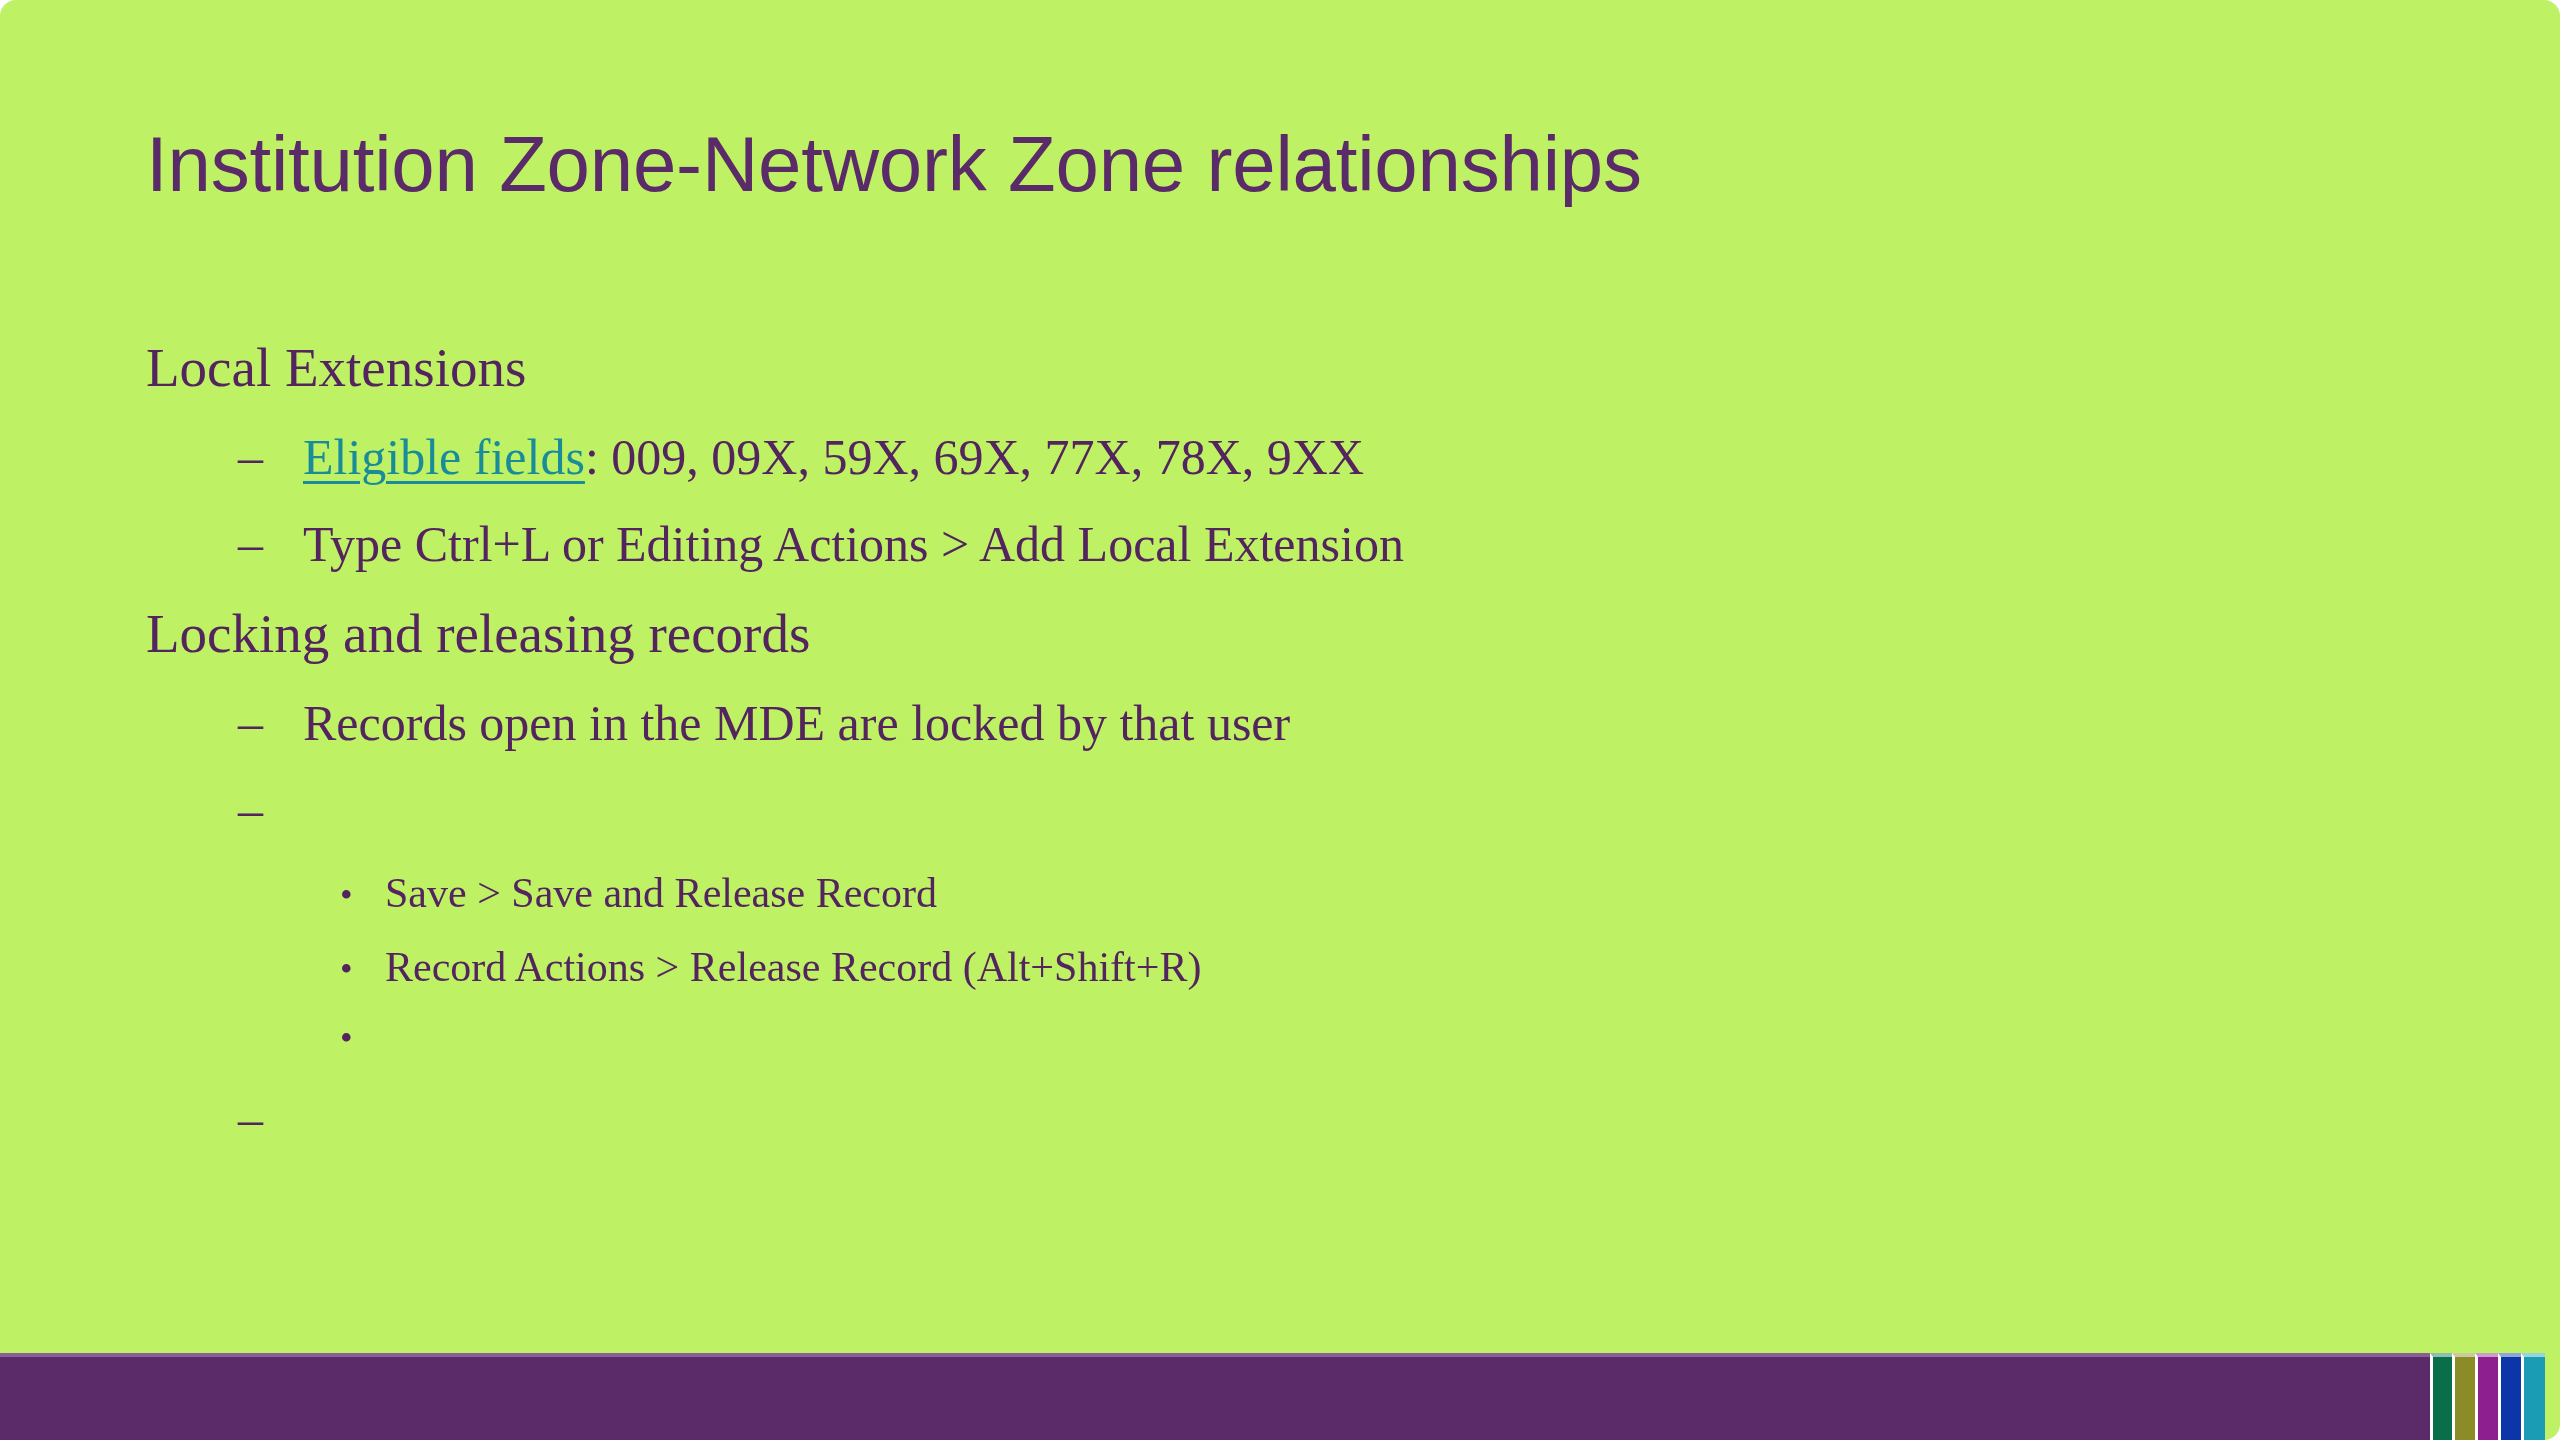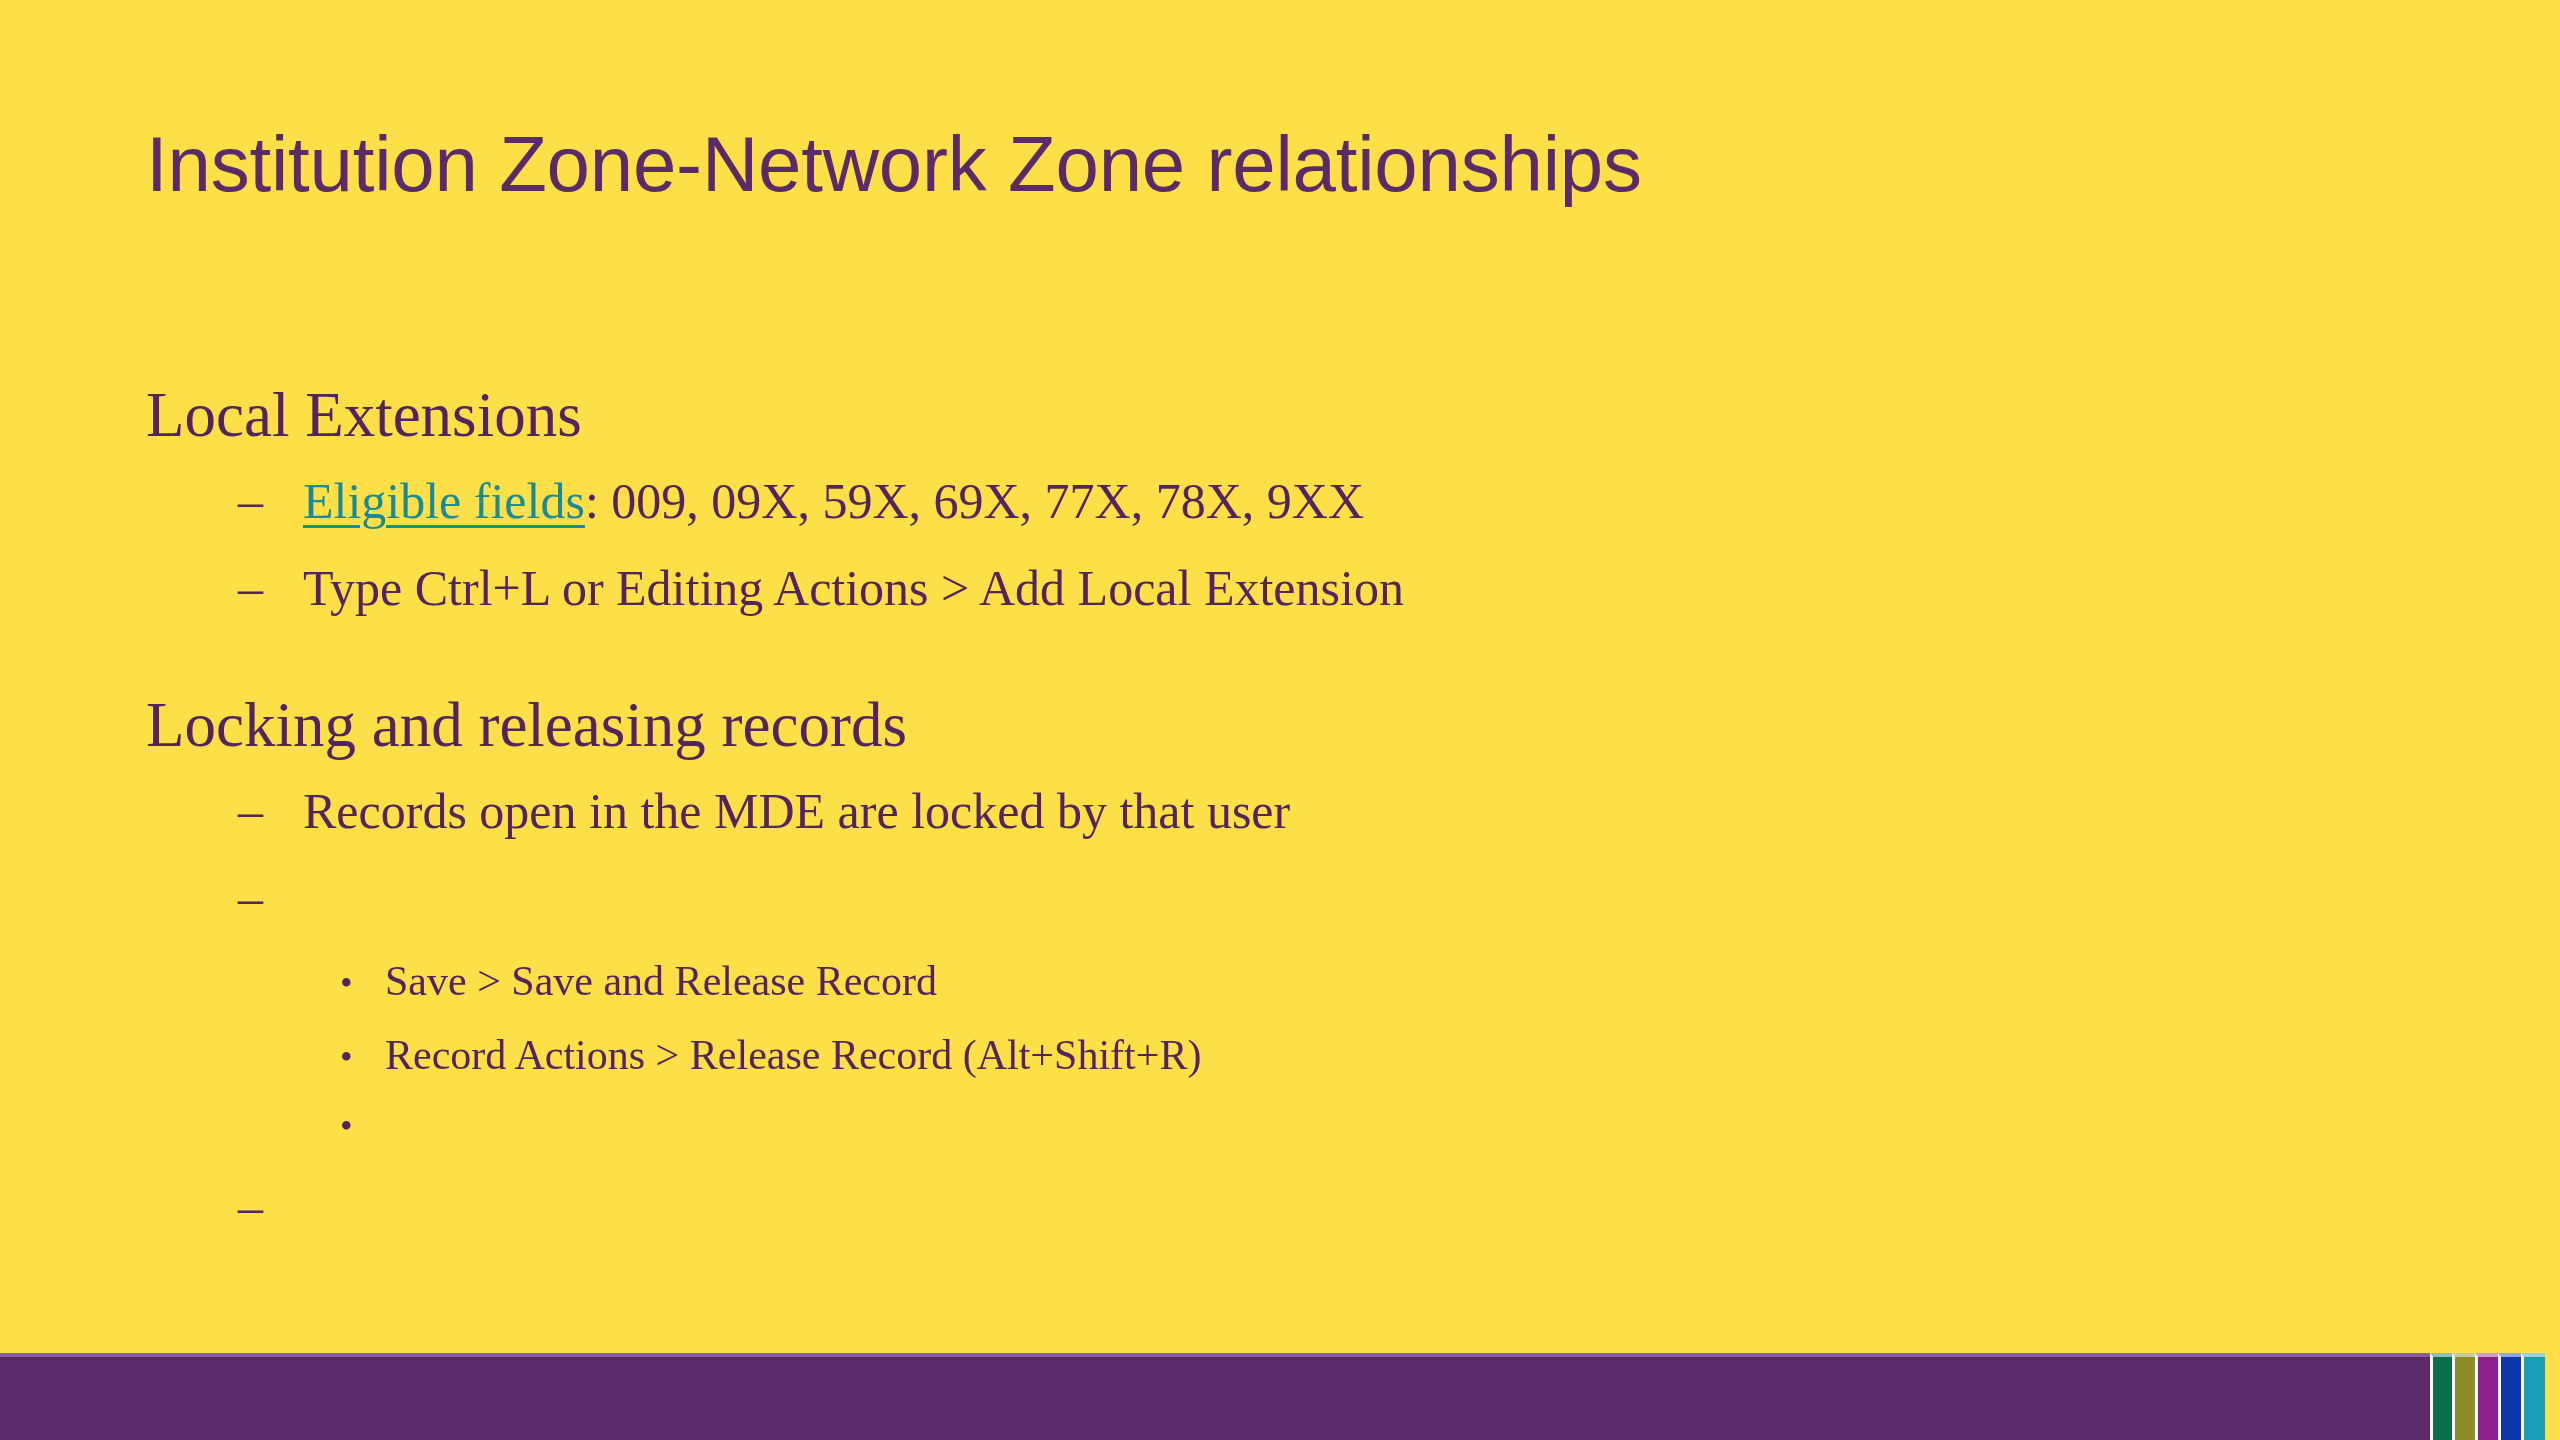--- a/index.html
+++ b/index.html
@@ -14,21 +14,22 @@
     font-family: "Liberation Serif", "DejaVu Serif", serif;
     position: relative;
   }
 
   .slide {
     position: absolute;
     left: 0;
     top: 0;
     width: 2560px;
     height: 1440px;
-    background: #fde047;
+    background: #bef264;
+    border-radius: 16px;
   }
 
   
   .slide-title {
     position: absolute;
     left: 146px;
     top: 118px;
     width: 2200px;
     font-family: "Liberation Sans", "DejaVu Sans", sans-serif;
     font-size: 78px;
@@ -50,24 +51,23 @@
   .line {
     display: flex;
     align-items: baseline;
     color: #54245E;
     white-space: nowrap;
   }
 
   
   .lvl1 {
     padding-left: 146px;
-    font-size: 63px;
+    font-size: 55px;
     line-height: 1.0;
     margin-bottom: 0;
-    margin-top: 44px;
   }
   .lvl1-row { height: 92px; }
 
   
   .lvl2 {
     padding-left: 238px;
     font-size: 50px;
     line-height: 1.0;
   }
   .lvl2-row { height: 87px; }

